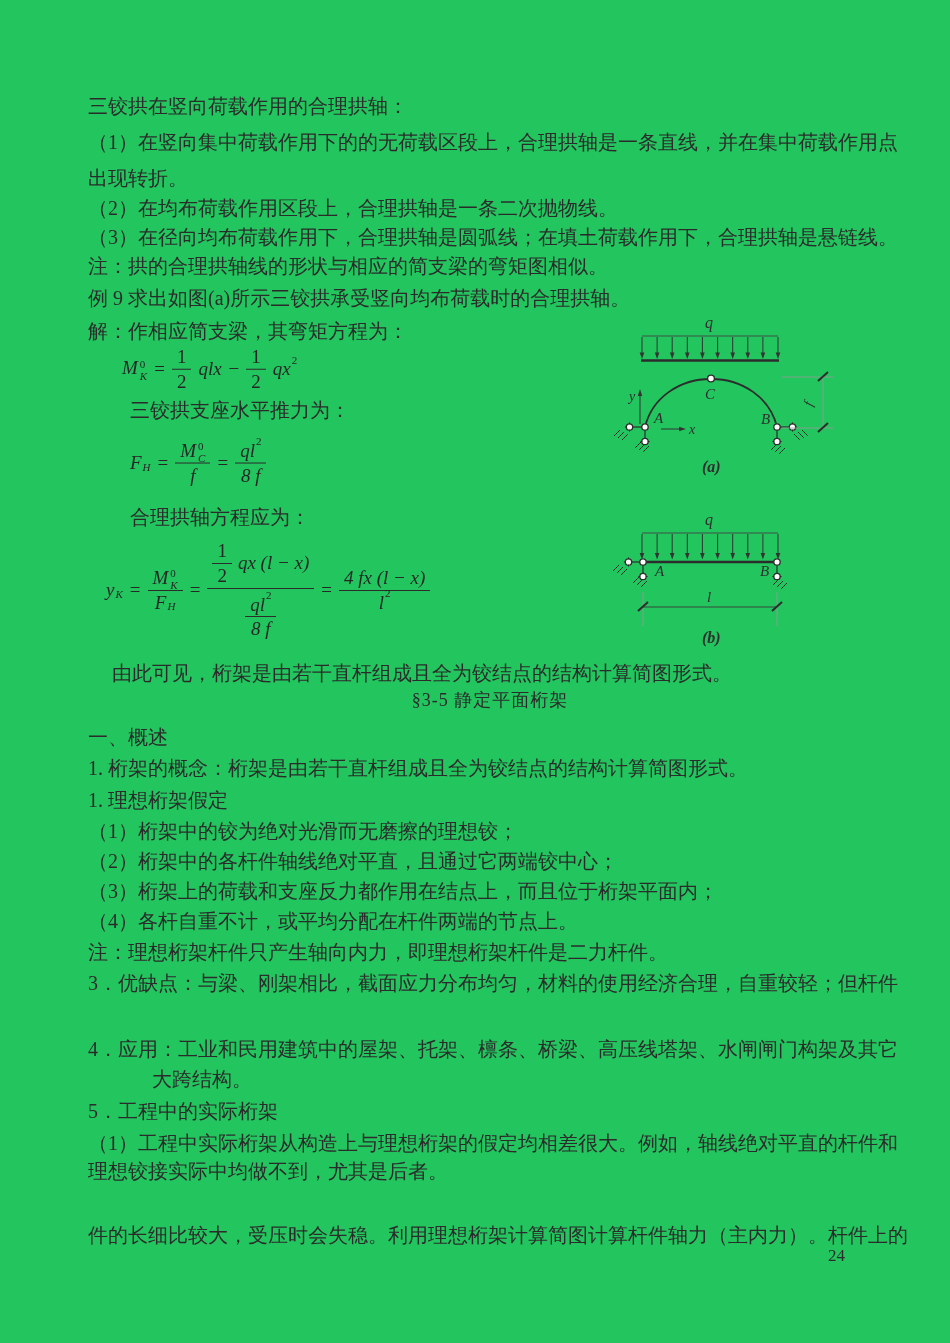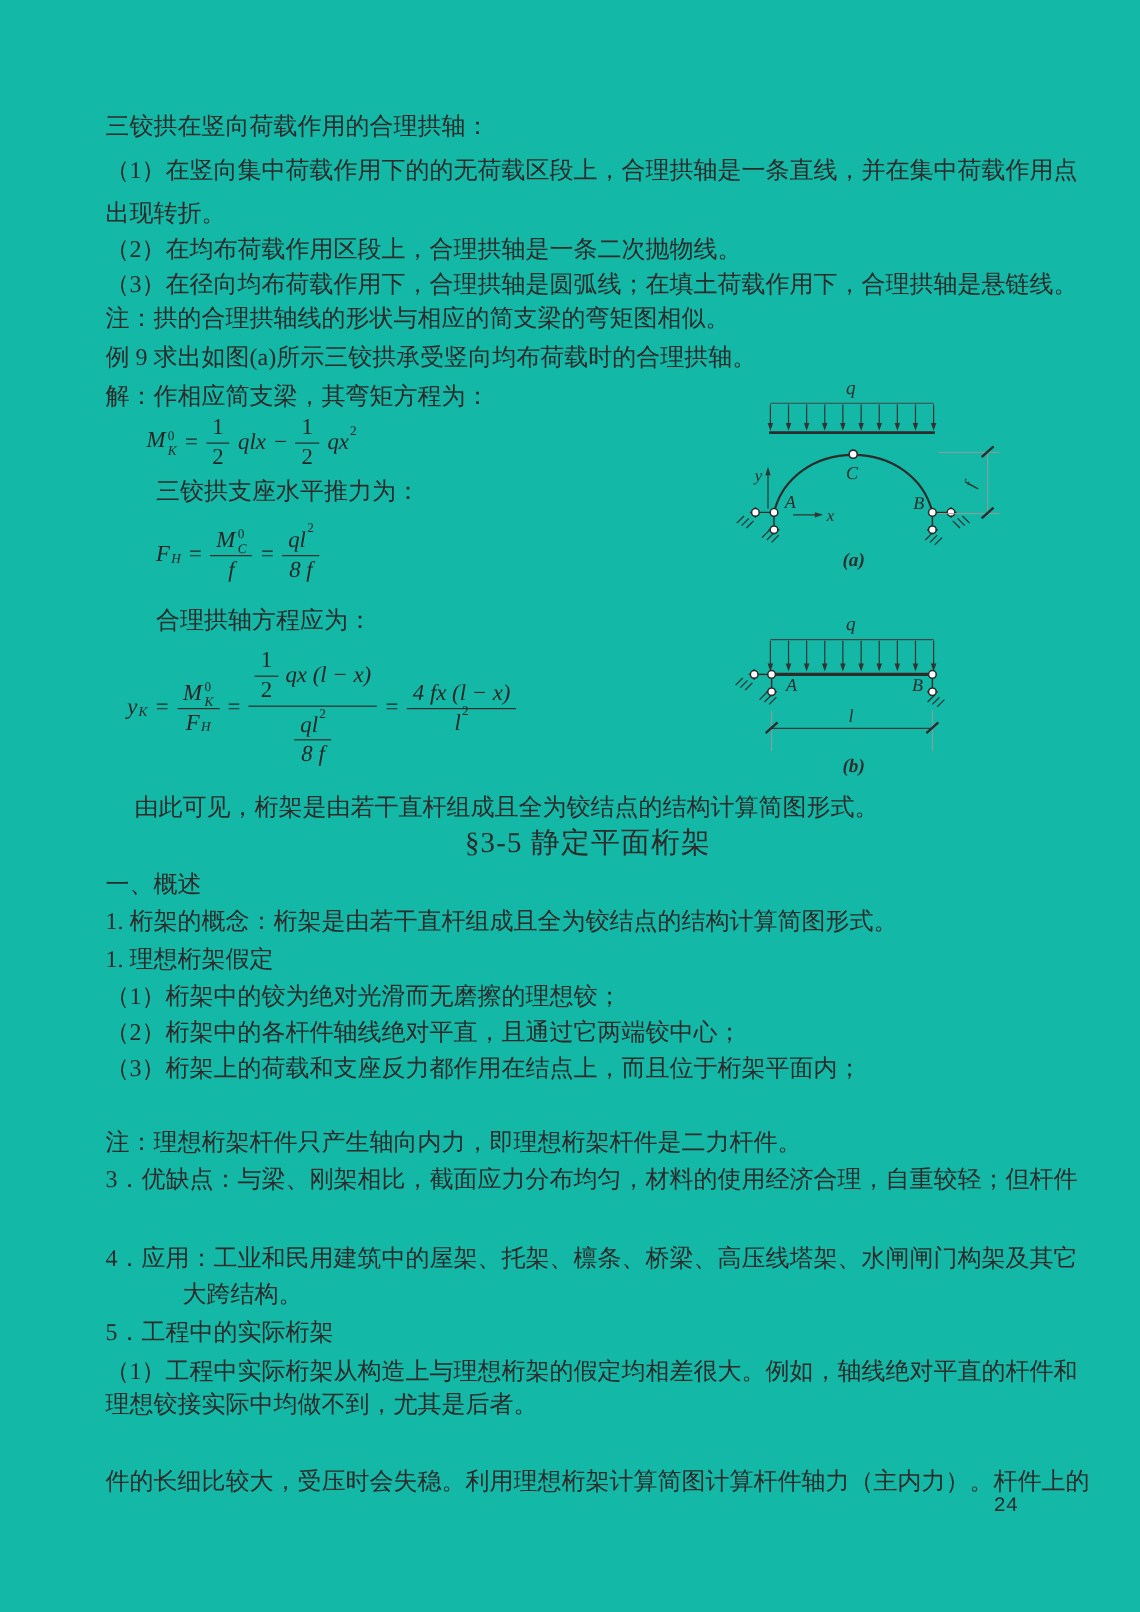--- a/index.html
+++ b/index.html
@@ -1,23 +1,23 @@
 <!DOCTYPE html>
 <html><head>
 <meta charset="utf-8">
 <style>
   html,body{margin:0;padding:0;background:#e8e8e8;}
   .page{
-    position:relative;width:950px;height:1343px;background:#14b8a6;margin:0 auto;
+    position:relative;width:950px;height:1343px;background:#22c55e;margin:0 auto;
     font-family:"Liberation Serif","DejaVu Serif",serif;color:#2b2b2b;overflow:hidden;
   }
   .line{position:absolute;font-size:20px;white-space:nowrap;line-height:1.15;}
-  .title-line{font-size:24px;letter-spacing:1px;}
+  .title-line{font-size:18px;letter-spacing:1px;}
   .center{left:0;width:950px;text-align:center;padding-left:30px;box-sizing:border-box;}
-  .pagenum{font-size:17px;font-family:Liberation Mono, monospace;}
+  .pagenum{font-size:17px;}
   
   .fml{
     position:absolute;display:flex;align-items:center;gap:7px;
     font-size:19px;font-style:italic;transform:translateY(-50%);white-space:nowrap;color:#262626;
   }
   .frac{display:inline-flex;flex-direction:column;align-items:center;line-height:1.25;font-style:normal;}
   .frac>.num{display:block;border-bottom:1.2px solid #2c2c2c;padding:0 5px;text-align:center;}
   .frac>.den{display:block;padding:0 5px;text-align:center;}
   .inner{display:inline-flex;align-items:center;gap:6px;font-style:italic;}
   .grp{display:inline-flex;align-items:flex-start;}
@@ -297,20 +297,21 @@
   </svg>
 
   <div class="line" style="left:112px;top:662px">由此可见，桁架是由若干直杆组成且全为铰结点的结构计算简图形式。</div>
   <div class="line title-line center" style="top:690px">§3-5 静定平面桁架</div>
   <div class="line" style="left:88px;top:726px">一、概述</div>
   <div class="line" style="left:88px;top:757px">1. 桁架的概念：桁架是由若干直杆组成且全为铰结点的结构计算简图形式。</div>
   <div class="line" style="left:88px;top:789px">1. 理想桁架假定</div>
   <div class="line" style="left:88px;top:820px">（1）桁架中的铰为绝对光滑而无磨擦的理想铰；</div>
   <div class="line" style="left:88px;top:850px">（2）桁架中的各杆件轴线绝对平直，且通过它两端铰中心；</div>
   <div class="line" style="left:88px;top:880px">（3）桁架上的荷载和支座反力都作用在结点上，而且位于桁架平面内；</div>
+  <div class="line" style="left:88px;top:910px">（4）各杆自重不计，或平均分配在杆件两端的节点上。</div>
   <div class="line" style="left:88px;top:941px">注：理想桁架杆件只产生轴向内力，即理想桁架杆件是二力杆件。</div>
   <div class="line" style="left:88px;top:972px">3．优缺点：与梁、刚架相比，截面应力分布均匀，材料的使用经济合理，自重较轻；但杆件</div>
   <div class="line" style="left:88px;top:1038px">4．应用：工业和民用建筑中的屋架、托架、檩条、桥梁、高压线塔架、水闸闸门构架及其它</div>
   <div class="line" style="left:152px;top:1068px">大跨结构。</div>
   <div class="line" style="left:88px;top:1100px">5．工程中的实际桁架</div>
   <div class="line" style="left:88px;top:1132px">（1）工程中实际桁架从构造上与理想桁架的假定均相差很大。例如，轴线绝对平直的杆件和</div>
   <div class="line" style="left:88px;top:1160px">理想铰接实际中均做不到，尤其是后者。</div>
   <div class="line" style="left:88px;top:1224px">件的长细比较大，受压时会失稳。利用理想桁架计算简图计算杆件轴力（主内力）。杆件上的</div>
 
   <div class="line pagenum" style="left:828px;top:1246px">24</div>

